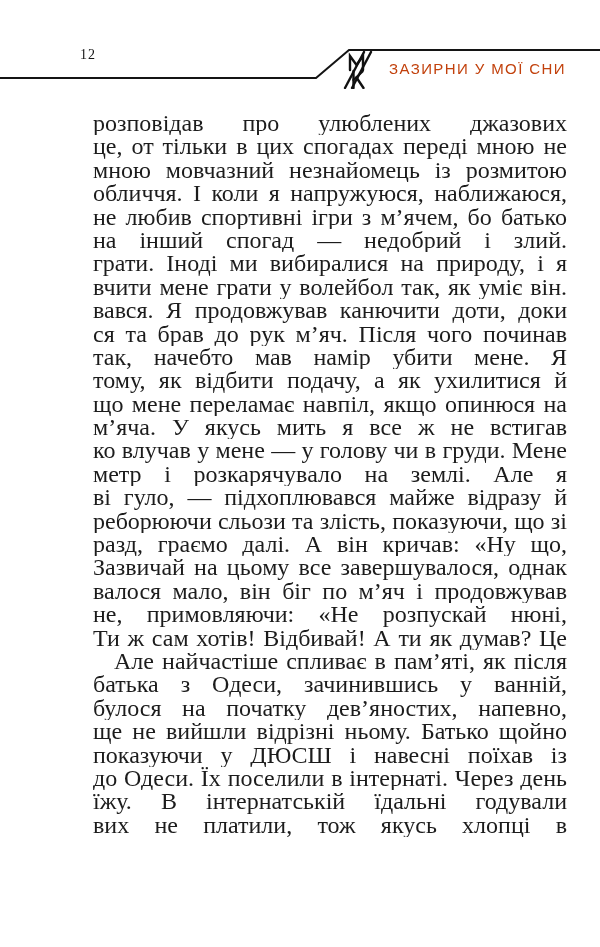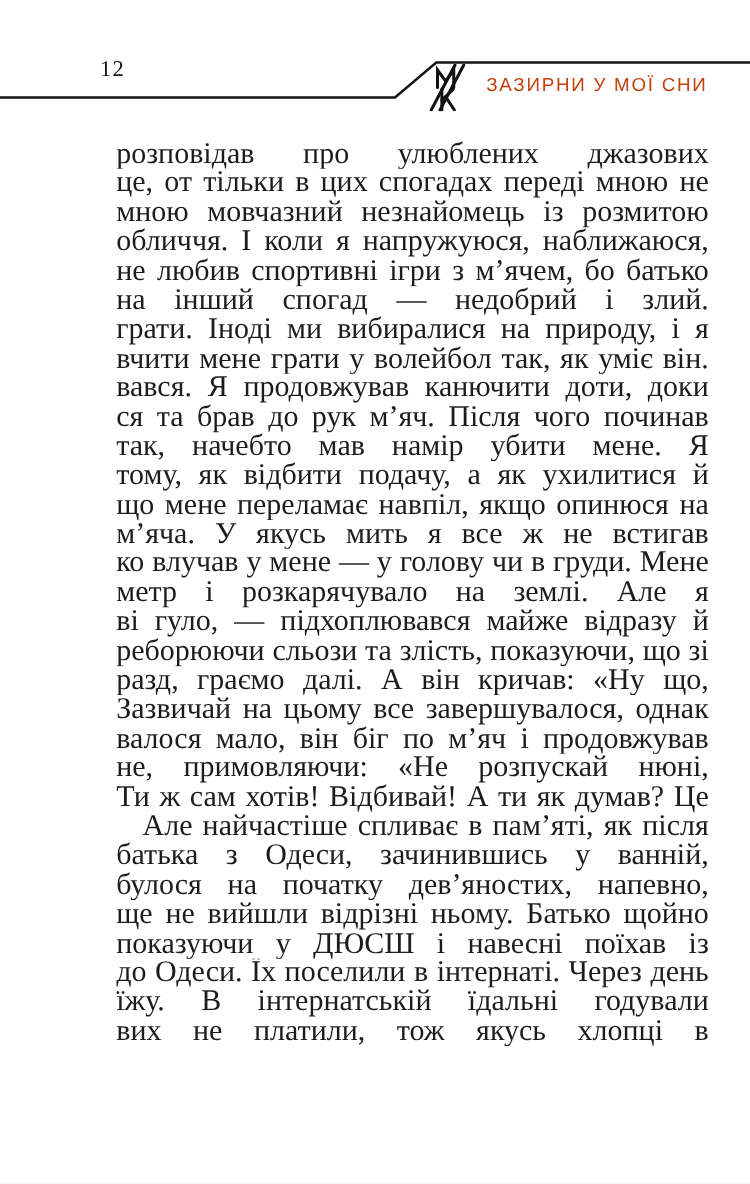--- a/index.html
+++ b/index.html
@@ -15,21 +15,21 @@
     position: absolute;
     left: 0; top: 0;
     width: 600px; height: 100px;
     pointer-events: none;
   }
   .page-number {
     position: absolute;
     left: 80px;
     top: 46px;
     font-family: "Liberation Serif", serif;
-    font-size: 18px;
+    font-size: 14px;
     line-height: 18px;
     color: #141414;
     letter-spacing: 1px;
   }
   .logo {
     position: absolute;
     left: 340px;
     top: 51px;
     width: 34px;
     height: 38px;

